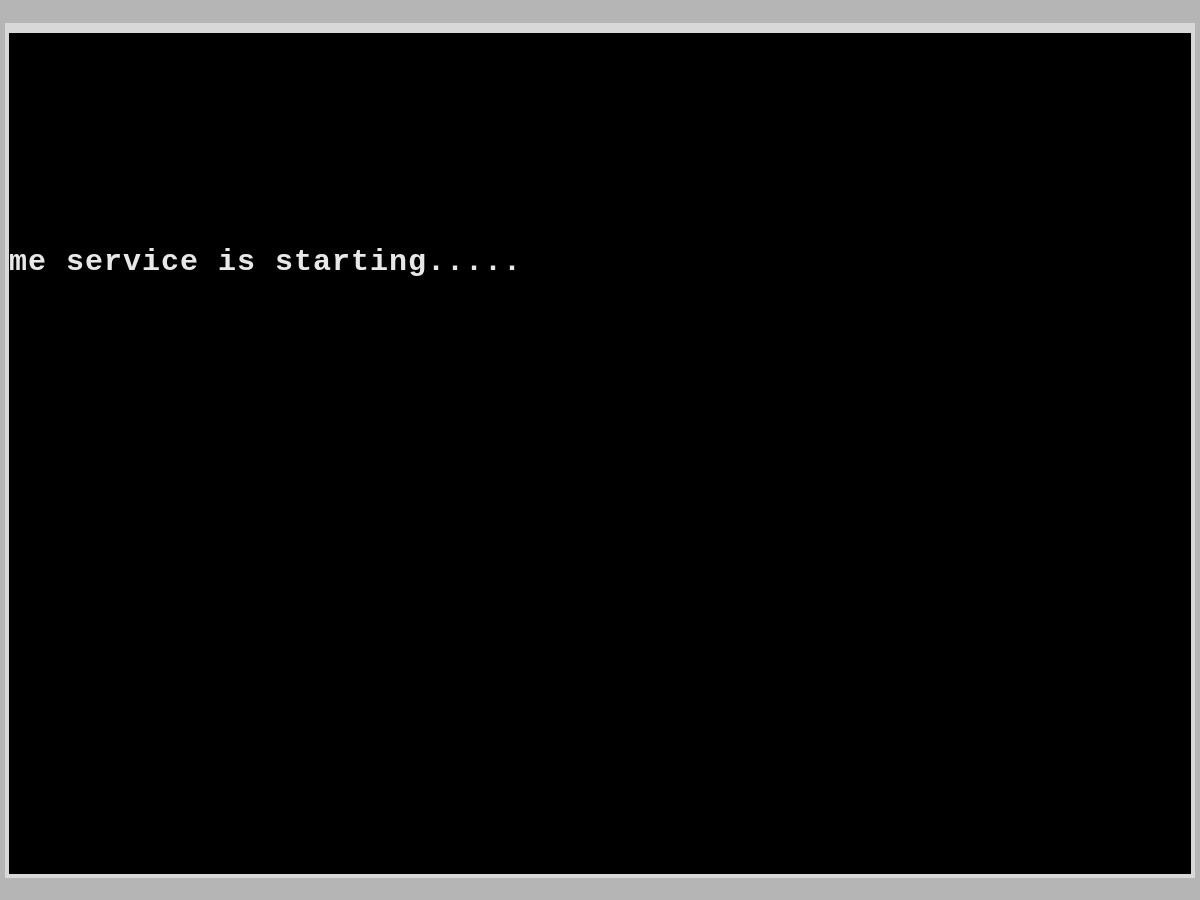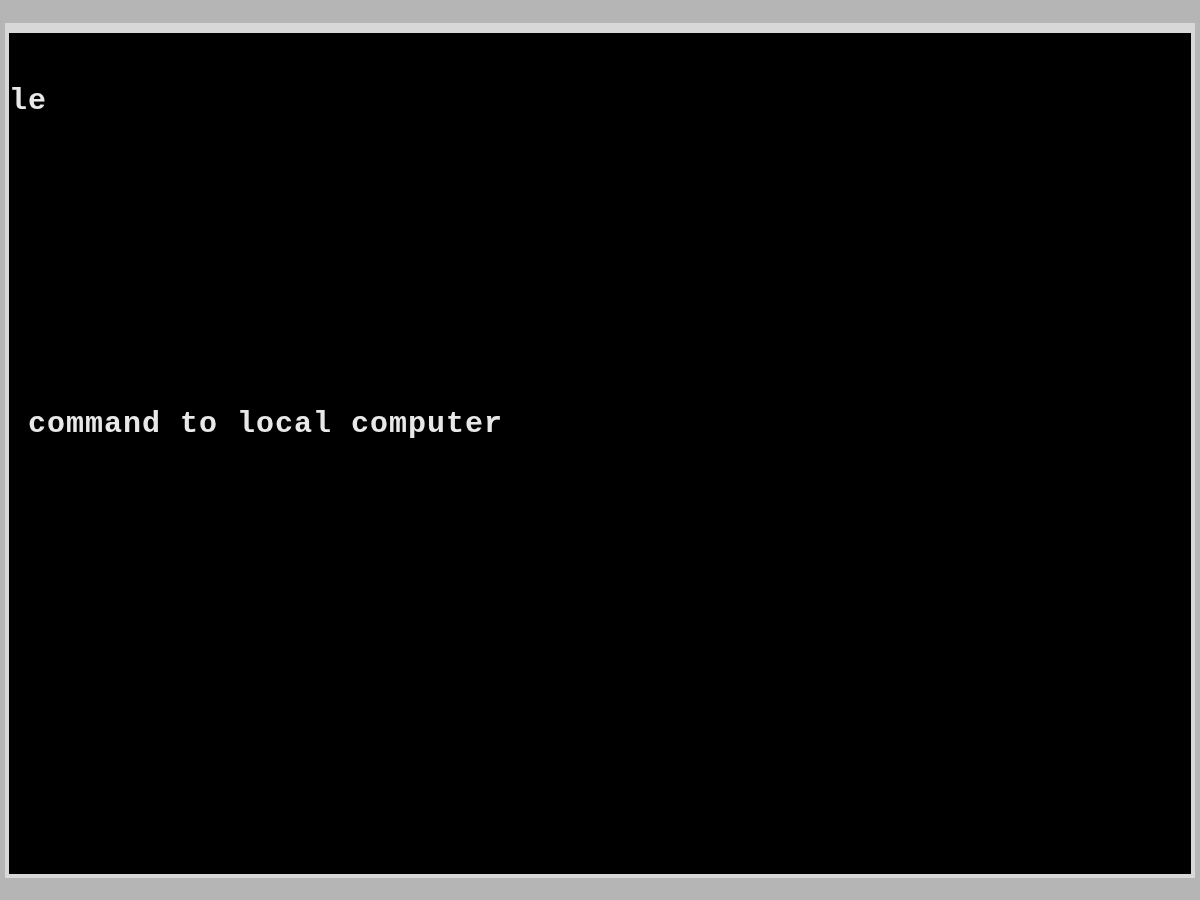--- a/index.html
+++ b/index.html
@@ -43,22 +43,21 @@
     .blank {
       display: block;
       min-height: 40px;
     }
   </style>
 </head>
 <body>
 
 <div class="window-frame">
   <div class="terminal-content">
-<span class="line">le</span>
 <span class="blank"></span>
 <span class="blank"></span>
+<span class="line">me service is starting.....</span>
 <span class="blank"></span>
-<span class="line"> command to local computer</span>
 
 
 
   </div>
 </div>
 
 </body></html>

